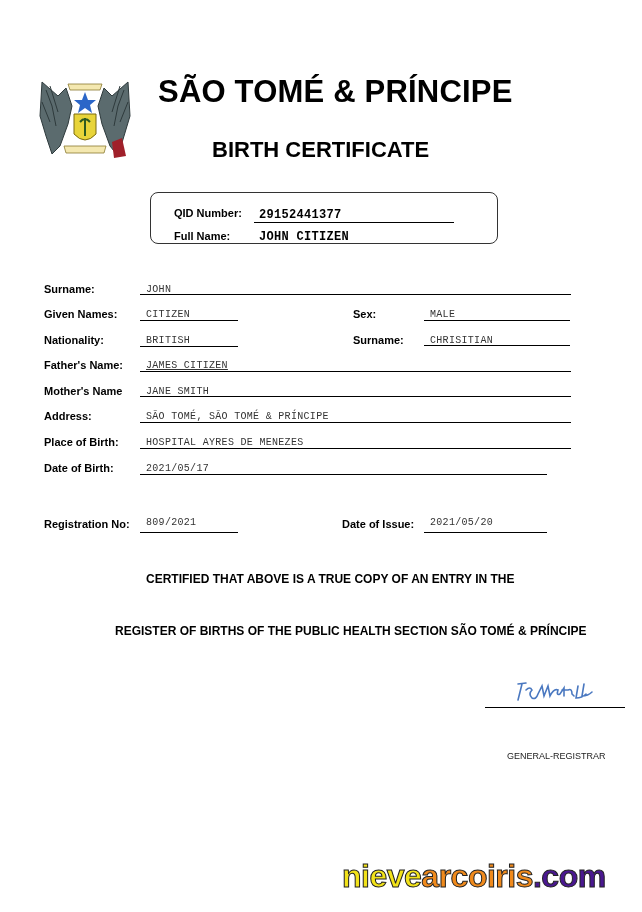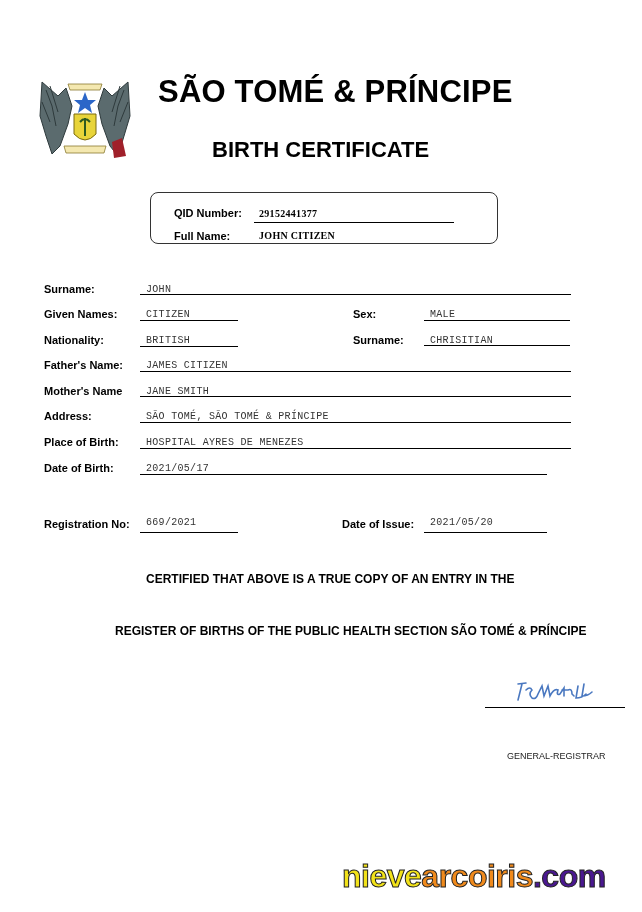--- a/index.html
+++ b/index.html
@@ -4,21 +4,21 @@
 <style>
   html, body { margin:0; padding:0; background:#ffffff; }
   body { width:642px; height:912px; position:relative; overflow:hidden; font-family:"Liberation Sans", sans-serif; color:#000; }
   .abs { position:absolute; }
   .title { left:158px; top:74px; font-size:31px; font-weight:bold; letter-spacing:0.2px; white-space:nowrap; }
   .subtitle { left:212px; top:137px; font-size:22px; font-weight:bold; white-space:nowrap; }
   .emblem { left:38px; top:76px; width:94px; height:84px; }
   .idbox { left:150px; top:192px; width:348px; height:52px; border:1px solid #333; border-radius:8px; box-sizing:border-box; }
   .lbl { font-size:11px; font-weight:bold; white-space:nowrap; }
   .val { font-family:"Liberation Mono", monospace; font-size:10px; color:#333; white-space:nowrap; letter-spacing:0.3px; }
-  .valb { font-family:Liberation Serif, serif; font-size:10px; font-weight:bold; white-space:nowrap; letter-spacing:0.3px; }
+  .valb { font-family:Liberation Mono, monospace; font-size:12px; font-weight:bold; white-space:nowrap; letter-spacing:0.3px; }
   .line { height:0; border-top:1.3px solid #000; }
   .center { font-size:12px; font-weight:bold; white-space:nowrap; }
   .sig-title { font-size:9px; white-space:nowrap; color:#222;margin-top:40px; }
   .watermark { left:342px; top:858px; font-size:32px; font-weight:bold; letter-spacing:-0.5px; white-space:nowrap;text-align:center; -webkit-text-stroke:1px #222; }
   .wm1 { color:#f2e21a; }
   .wm2 { color:#f08a1c; }
   .wm3 { color:#4a1890; }
 </style>
 </head>
 <body>
@@ -65,41 +65,41 @@
 <div class="abs line" style="left:424px;top:320px;width:146px;"></div>
 
 <div class="abs lbl" style="left:44px;top:334px;">Nationality:</div>
 <div class="abs val" style="left:146px;top:335px;">BRITISH</div>
 <div class="abs line" style="left:140px;top:346px;width:98px;"></div>
 <div class="abs lbl" style="left:353px;top:334px;">Surname:</div>
 <div class="abs val" style="left:430px;top:335px;">CHRISITIAN</div>
 <div class="abs line" style="left:424px;top:345px;width:146px;"></div>
 
 <div class="abs lbl" style="left:44px;top:359px;">Father's Name:</div>
-<div class="abs val" style="left:146px;top:360px;">JAMES CITIZEN</div>
+<div class="abs val" style="left:146px;top:360px;text-decoration:underline;">JAMES CITIZEN</div>
 <div class="abs line" style="left:140px;top:371px;width:431px;"></div>
 
 <div class="abs lbl" style="left:44px;top:385px;">Mother's Name</div>
 <div class="abs val" style="left:146px;top:386px;">JANE SMITH</div>
 <div class="abs line" style="left:140px;top:396px;width:431px;"></div>
 
 <div class="abs lbl" style="left:44px;top:410px;">Address:</div>
 <div class="abs val" style="left:146px;top:411px;">SÃO TOMÉ, SÃO TOMÉ &amp; PRÍNCIPE</div>
 <div class="abs line" style="left:140px;top:422px;width:431px;"></div>
 
 <div class="abs lbl" style="left:44px;top:436px;">Place of Birth:</div>
 <div class="abs val" style="left:146px;top:437px;">HOSPITAL AYRES DE MENEZES</div>
 <div class="abs line" style="left:140px;top:448px;width:431px;"></div>
 
 <div class="abs lbl" style="left:44px;top:462px;">Date of  Birth:</div>
 <div class="abs val" style="left:146px;top:463px;">2021/05/17</div>
 <div class="abs line" style="left:140px;top:474px;width:407px;"></div>
 
 <div class="abs lbl" style="left:44px;top:518px;">Registration No:</div>
-<div class="abs val" style="left:146px;top:517px;">669/2021</div>
+<div class="abs val" style="left:146px;top:517px;">809/2021</div>
 <div class="abs line" style="left:140px;top:532px;width:98px;"></div>
 <div class="abs lbl" style="left:342px;top:518px;">Date of Issue:</div>
 <div class="abs val" style="left:430px;top:517px;">2021/05/20</div>
 <div class="abs line" style="left:424px;top:532px;width:123px;"></div>
 
 <div class="abs center" style="left:146px;top:572px;">CERTIFIED THAT ABOVE IS A TRUE COPY OF AN ENTRY IN THE</div>
 <div class="abs center" style="left:94px;top:624px;padding-left:21px;">REGISTER OF BIRTHS  OF THE PUBLIC HEALTH SECTION SÃO TOMÉ &amp; PRÍNCIPE</div>
 
 <svg class="abs" style="left:512px;top:680px;width:84px;height:24px;" viewBox="0 0 84 24">
   <path d="M6 4 L14 3 M10 4 L6 20 M14 10 Q18 6 20 10 Q16 14 20 18 Q24 20 26 14 L30 6 L32 16 L36 6 L38 16 Q42 8 46 10 Q44 16 48 14 L52 8 L52 16 M50 10 L56 10 Q60 8 60 14 L62 16 M66 6 L64 18 Q70 18 74 14 M72 4 L70 16 Q76 16 80 12" stroke="#4a78c0" stroke-width="1.6" fill="none" stroke-linecap="round"></path>

